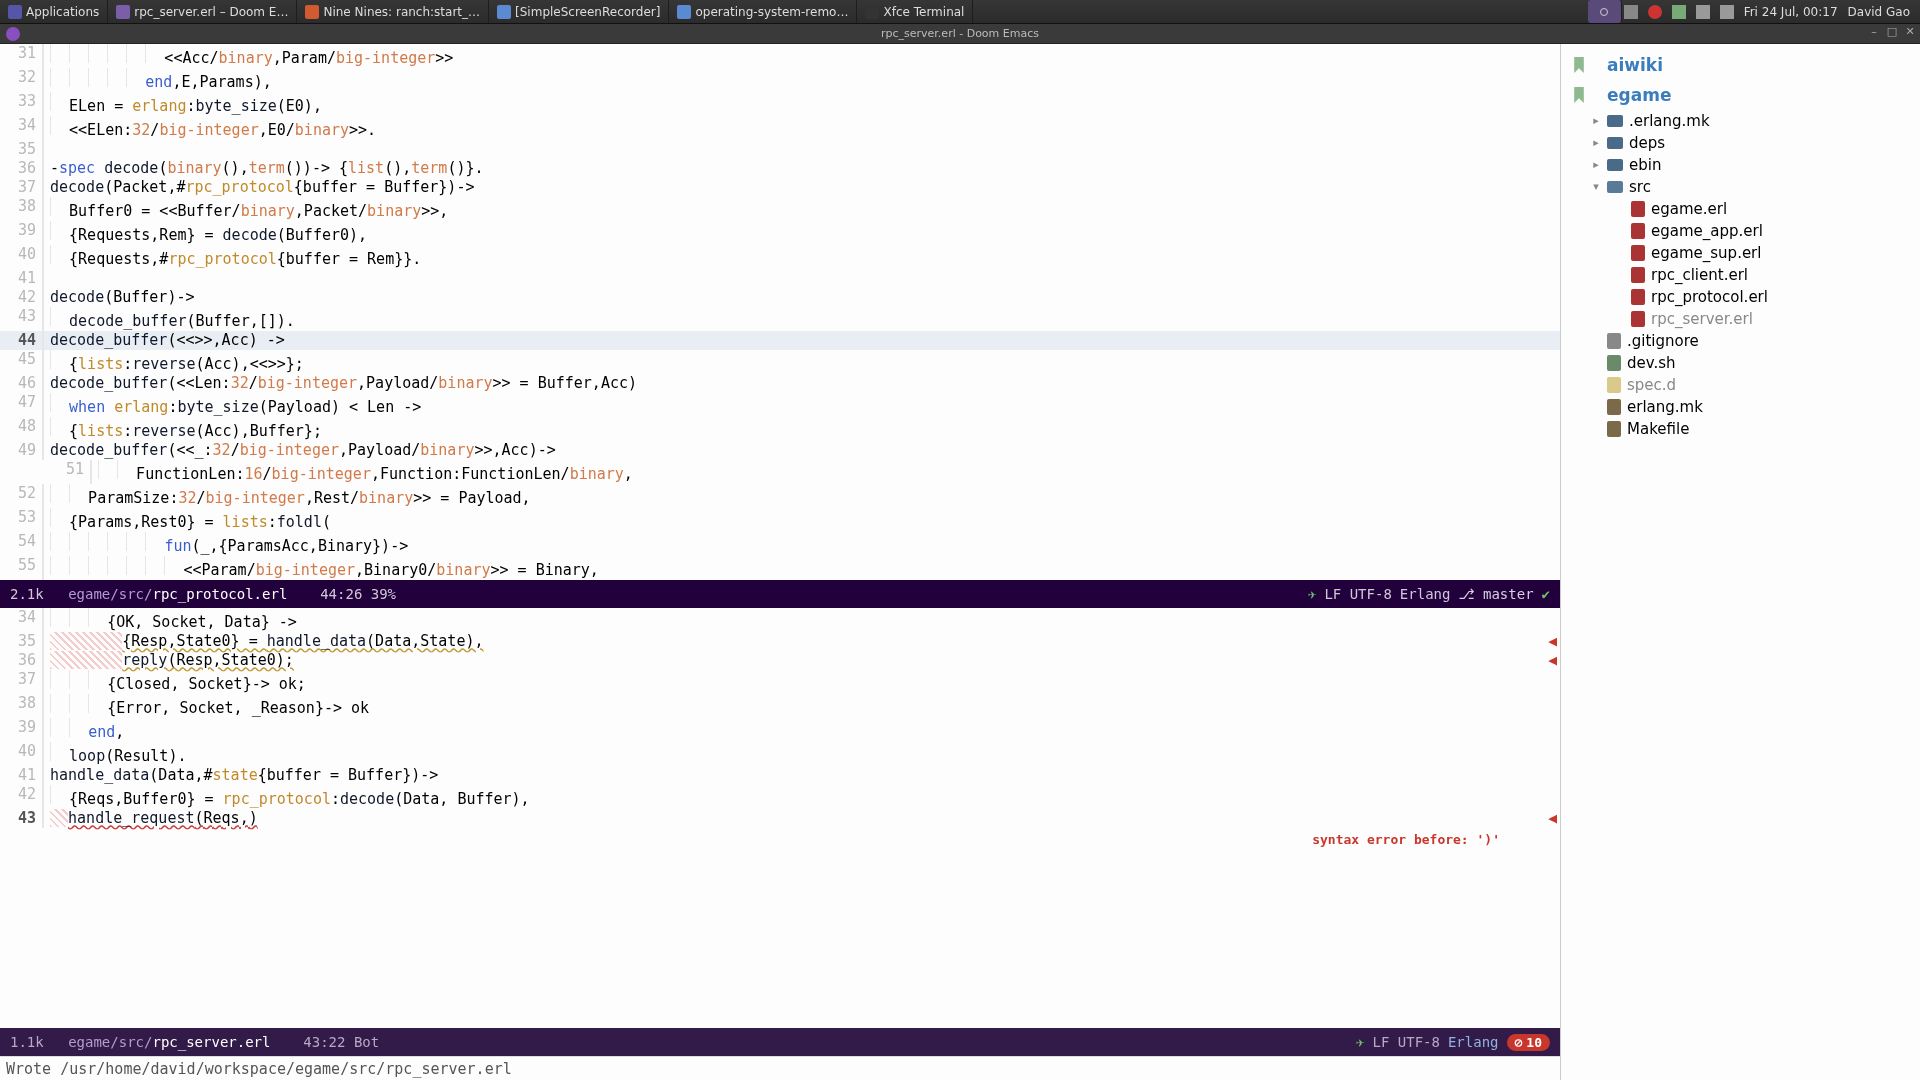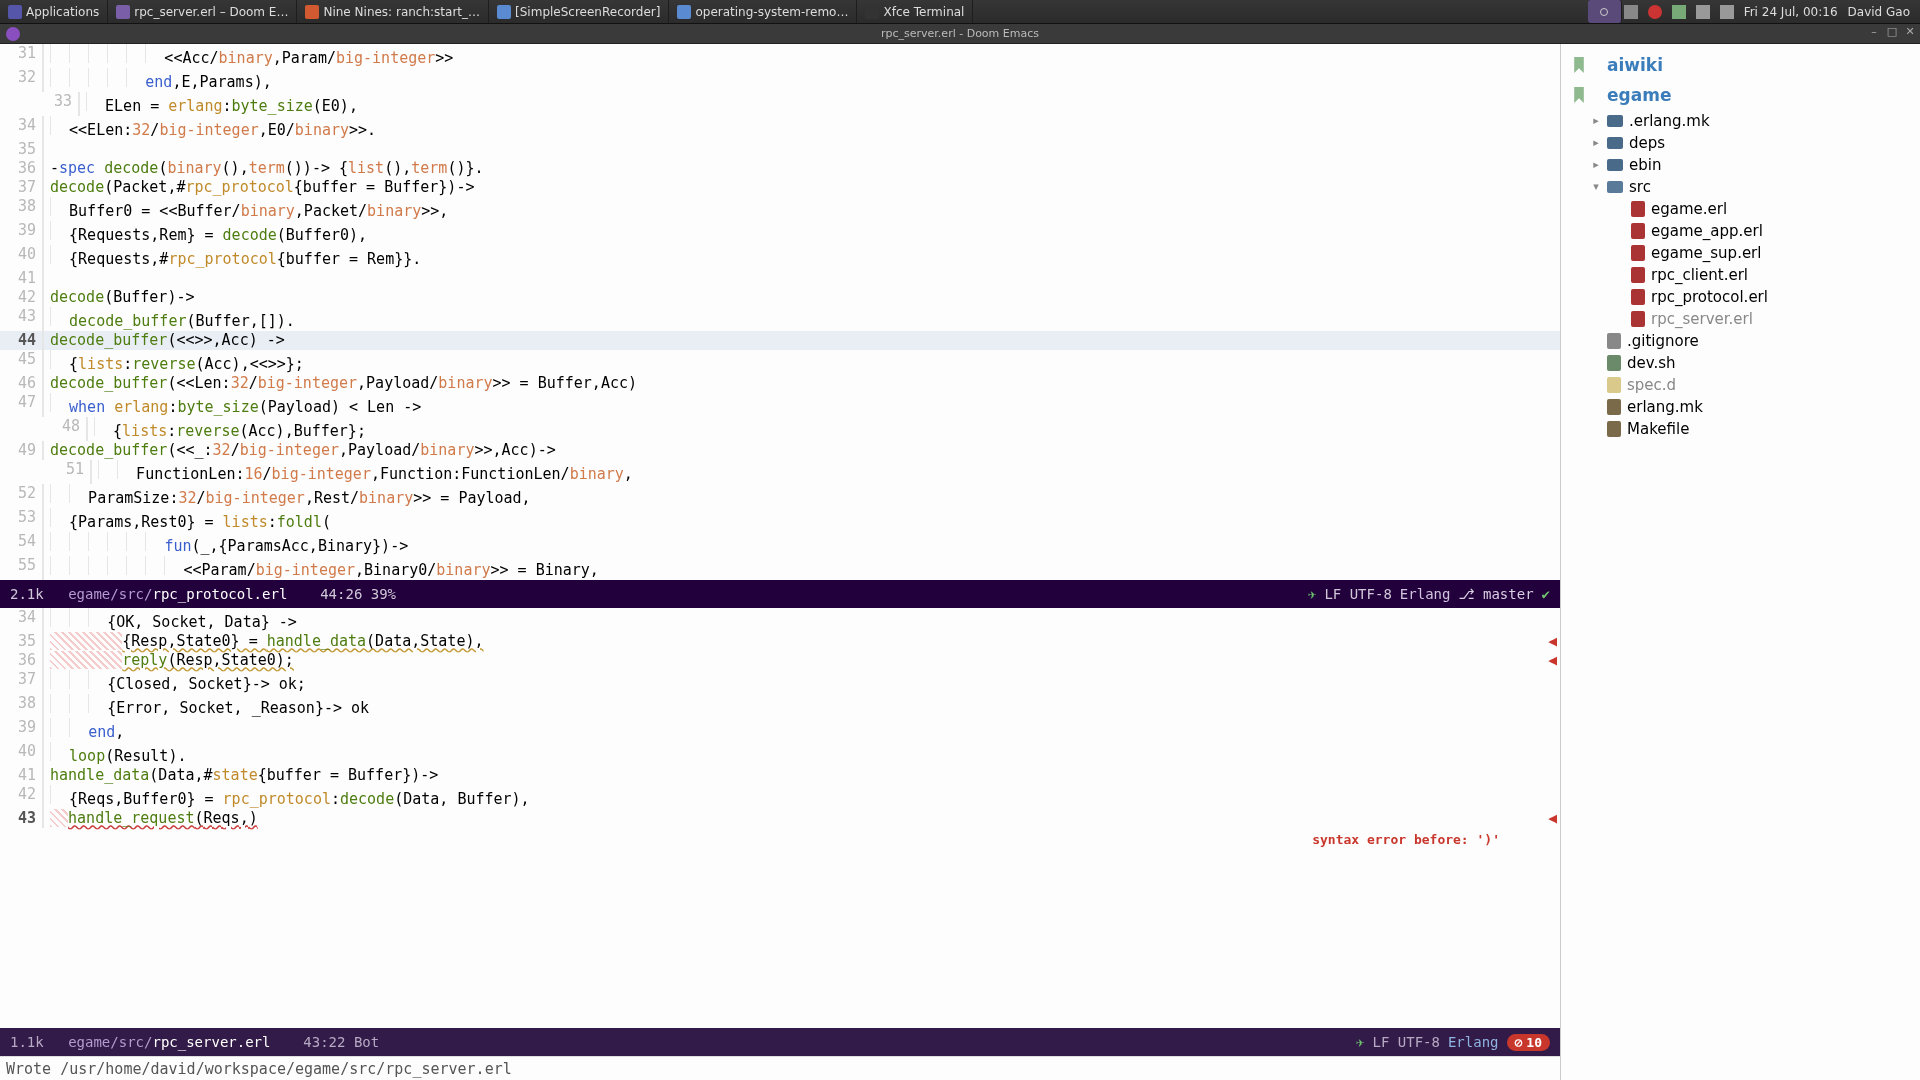--- a/index.html
+++ b/index.html
@@ -38,21 +38,21 @@
 
 .modeline { height:28px; background:#21003b; color:#cfc7d8; display:flex; align-items:center; font-size:14px; padding:0 10px; gap:8px; }
 .modeline.inactive { background:#321b48; color:#b7a9c4; }
 .ml-spacer{ flex:1; }
 .ml-badge { background:#c9372c; color:#fff; border-radius:10px; padding:1px 8px; font-weight:bold; font-size:13px; display:flex; align-items:center; gap:4px;}
 .ml-check{ color:#6fc36f; font-weight:bold;}
 .ml-send { color:#6fc36f;}
 .ml-branch{ color:#d8cfe2;}
 
 
-.kw{ color:#3a5fcd;} .fn{ color:#4d7c0f;} .ty{ color:#c08a2a;} .err-under{ text-decoration:underline wavy #cc3b3b;} .warn-under{ text-decoration:underline wavy #c29a36;} .coral{ color:#d17a4a;}
+.kw{ color:#3a5fcd;} .fn{ color:#0f172a;} .ty{ color:#c08a2a;} .err-under{ text-decoration:underline wavy #cc3b3b;} .warn-under{ text-decoration:underline wavy #c29a36;} .coral{ color:#d17a4a;}
 .errmsg{ color:#c9372c; font-weight:bold;}
 .gut-err{ color:#c9372c;}
 .red-hatch{ background:repeating-linear-gradient(45deg,#f4cccc 0,#f4cccc 2px,transparent 2px,transparent 5px);}
 .red-ind{ color:#c9372c; position:absolute; right:3px;}
 
 
 .tree { padding:6px 4px 4px 8px; font-size:15px; line-height:22px;}
 .tree-root{ color:#3b7dbb; font-weight:bold; font-size:17px; display:flex; align-items:center; gap:20px; padding:4px 2px;}
 .tree-item{ display:flex; align-items:center; gap:6px; padding-left:6px;}
 .tree-item.d1{ padding-left:22px;} .tree-item.d2{ padding-left:46px;}
@@ -103,21 +103,21 @@
   <div class="tb-spacer"></div>
   <div class="tb-btn" style="background:#5a4a7a;border-radius:3px;margin:2px;width:34px;justify-content:center">
     <span style="width:8px;height:8px;border:1px solid #ccc;border-radius:5px;display:inline-block"></span>
   </div>
   <div class="tb-right">
     <span class="tray-ico" style="background:#888"></span>
     <span class="tray-ico" style="background:#c33;border-radius:7px"></span>
     <span class="tray-ico" style="background:#7a7"></span>
     <span class="tray-ico" style="background:#999"></span>
     <span class="tray-ico" style="background:#999"></span>
-    <span>Fri 24 Jul, 00:16</span>
+    <span>Fri 24 Jul, 00:17</span>
     <span>David Gao</span>
   </div>
 </div>
 
 <div class="frame-title">
   <span class="frame-left-ico"></span>
   <span>rpc_server.erl - Doom Emacs</span>
   <div class="frame-ctrl">
     <span>–</span>
     <span>□</span>
@@ -125,36 +125,36 @@
   </div>
 </div>
 
 <div class="emacs">
   <div class="left-col">
 
     <div class="buffer" style="position:relative">
       <div class="codearea mono" id="code1">
           <div class="line" style="position: relative;"><span class="gut">31</span><span class="code"><span class="vbar"></span>  <span class="vbar"></span>  <span class="vbar"></span>  <span class="vbar"></span>  <span class="vbar"></span>  <span class="vbar"></span>  &lt;&lt;Acc/<span class="coral">binary</span>,Param/<span class="coral">big-integer</span>&gt;&gt;</span></div>
           <div class="line" style="position: relative;"><span class="gut">32</span><span class="code"><span class="vbar"></span>  <span class="vbar"></span>  <span class="vbar"></span>  <span class="vbar"></span>  <span class="vbar"></span>  <span class="kw">end</span>,E,Params),</span></div>
-          <div class="line" style="position: relative; margin-left: 36px;"><span class="gut">33</span><span class="code"><span class="vbar"></span>  ELen = <span class="ty">erlang</span>:<span class="fn">byte_size</span>(E0),</span></div>
+          <div class="line" style="position: relative;"><span class="gut">33</span><span class="code"><span class="vbar"></span>  ELen = <span class="ty">erlang</span>:<span class="fn">byte_size</span>(E0),</span></div>
           <div class="line" style="position: relative;"><span class="gut">34</span><span class="code"><span class="vbar"></span>  &lt;&lt;ELen:<span class="coral">32</span>/<span class="coral">big-integer</span>,E0/<span class="coral">binary</span>&gt;&gt;.</span></div>
           <div class="line" style="position: relative;"><span class="gut">35</span><span class="code"></span></div>
           <div class="line" style="position: relative;"><span class="gut">36</span><span class="code">-<span class="kw">spec</span> <span class="fn">decode</span>(<span class="coral"><span class="coral">binary</span></span>(),<span class="coral">term</span>())-&gt; {<span class="coral">list</span>(),<span class="coral">term</span>()}.</span></div>
           <div class="line" style="position: relative;"><span class="gut">37</span><span class="code"><span class="fn">decode</span>(Packet,#<span class="ty">rpc_protocol</span>{buffer = Buffer})-&gt;</span></div>
           <div class="line" style="position: relative;"><span class="gut">38</span><span class="code"><span class="vbar"></span>  Buffer0 = &lt;&lt;Buffer/<span class="coral">binary</span>,Packet/<span class="coral">binary</span>&gt;&gt;,</span></div>
           <div class="line" style="position: relative;"><span class="gut">39</span><span class="code"><span class="vbar"></span>  {Requests,Rem} = <span class="fn">decode</span>(Buffer0),</span></div>
           <div class="line" style="position: relative;"><span class="gut">40</span><span class="code"><span class="vbar"></span>  {Requests,#<span class="ty">rpc_protocol</span>{buffer = Rem}}.</span></div>
           <div class="line" style="position: relative;"><span class="gut">41</span><span class="code"></span></div>
           <div class="line" style="position: relative;"><span class="gut">42</span><span class="code"><span class="fn">decode</span>(Buffer)-&gt;</span></div>
           <div class="line" style="position: relative;"><span class="gut">43</span><span class="code"><span class="vbar"></span>  <span class="fn">decode_buffer</span>(Buffer,[]).</span></div>
           <div class="line hl" style="position: relative;"><span class="gut cur">44</span><span class="code"><span class="fn">decode_buffer</span>(&lt;&lt;&gt;&gt;,Acc) -&gt;</span></div>
           <div class="line" style="position: relative;"><span class="gut">45</span><span class="code"><span class="vbar"></span>  {<span class="ty">lists</span>:<span class="fn">reverse</span>(Acc),&lt;&lt;&gt;&gt;};</span></div>
           <div class="line" style="position: relative;"><span class="gut">46</span><span class="code"><span class="fn">decode_buffer</span>(&lt;&lt;Len:<span class="coral">32</span>/<span class="coral">big-integer</span>,Payload/<span class="coral">binary</span>&gt;&gt; = Buffer,Acc)</span></div>
           <div class="line" style="position: relative;"><span class="gut">47</span><span class="code"><span class="vbar"></span>  <span class="kw">when</span> <span class="ty">erlang</span>:<span class="fn">byte_size</span>(Payload) &lt; Len -&gt;</span></div>
-          <div class="line" style="position: relative; padding-left: 44px;"><span class="gut">48</span><span class="code"><span class="vbar"></span>  {<span class="ty">lists</span>:<span class="fn">reverse</span>(Acc),Buffer};</span></div>
+          <div class="line" style="position: relative;"><span class="gut">48</span><span class="code"><span class="vbar"></span>  {<span class="ty">lists</span>:<span class="fn">reverse</span>(Acc),Buffer};</span></div>
           <div class="line" style="position: relative;"><span class="gut">49</span><span class="code"><span class="fn">decode_buffer</span>(&lt;&lt;_:<span class="coral">32</span>/<span class="coral">big-integer</span>,Payload/<span class="coral">binary</span>&gt;&gt;,Acc)-&gt;</span></div>
           <div class="line" style="position: relative; margin-left: 48px;"><span class="gut">51</span><span class="code"><span class="vbar"></span>  <span class="vbar"></span>  FunctionLen:<span class="coral">16</span>/<span class="coral">big-integer</span>,Function:FunctionLen/<span class="coral">binary</span>,</span></div>
           <div class="line" style="position: relative;"><span class="gut">52</span><span class="code"><span class="vbar"></span>  <span class="vbar"></span>  ParamSize:<span class="coral">32</span>/<span class="coral">big-integer</span>,Rest/<span class="coral">binary</span>&gt;&gt; = Payload,</span></div>
           <div class="line" style="position: relative;"><span class="gut">53</span><span class="code"><span class="vbar"></span>  {Params,Rest0} = <span class="ty">lists</span>:<span class="fn">foldl</span>(</span></div>
           <div class="line" style="position: relative;"><span class="gut">54</span><span class="code"><span class="vbar"></span>  <span class="vbar"></span>  <span class="vbar"></span>  <span class="vbar"></span>  <span class="vbar"></span>  <span class="vbar"></span>  <span class="kw">fun</span>(_,{ParamsAcc,Binary})-&gt;</span></div>
           <div class="line" style="position: relative;"><span class="gut">55</span><span class="code"><span class="vbar"></span>  <span class="vbar"></span>  <span class="vbar"></span>  <span class="vbar"></span>  <span class="vbar"></span>  <span class="vbar"></span>  <span class="vbar"></span>  &lt;&lt;Param/<span class="coral">big-integer</span>,Binary0/<span class="coral">binary</span>&gt;&gt; = Binary,</span></div>
         </div>
       <div class="modeline mono">
         <span>2.1k</span>
         <span style="opacity:.6">&nbsp;</span>

